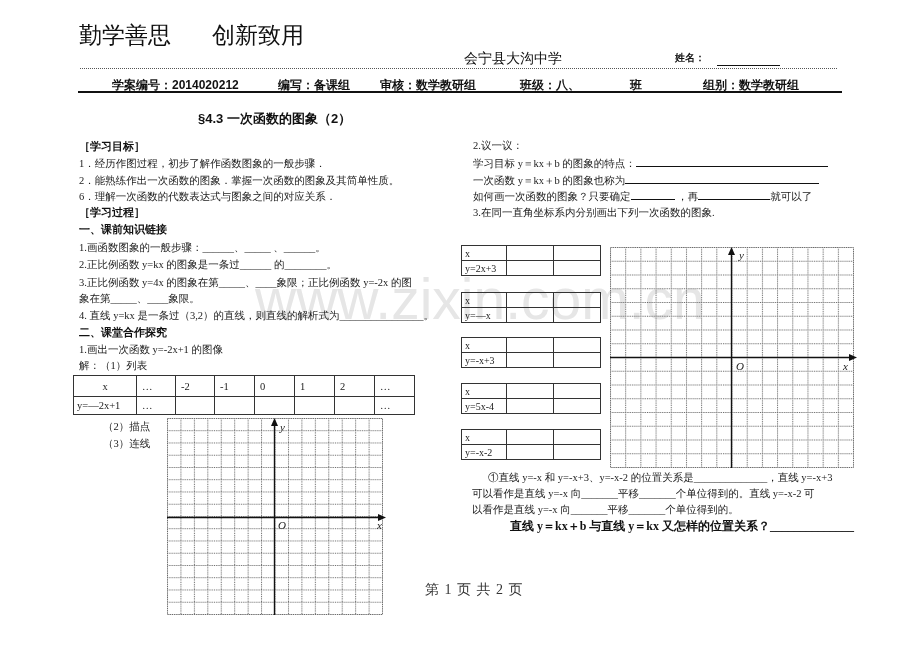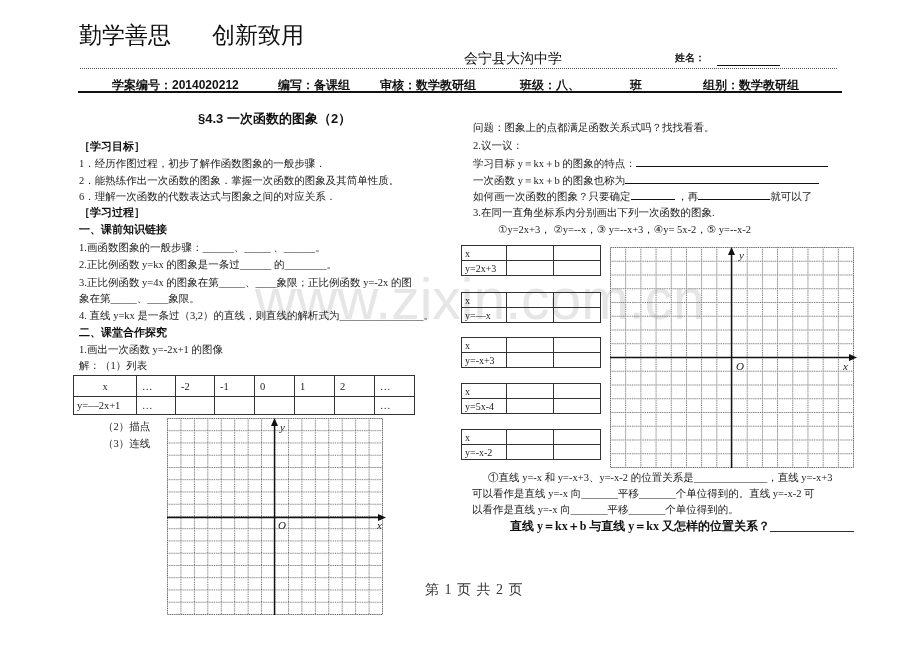--- a/index.html
+++ b/index.html
@@ -144,34 +144,32 @@
       <rect x="0.5" y="0.5" width="215" height="196" fill="url(#gridL)" stroke="#6a6a6a" stroke-width="1" stroke-dasharray="1.2 1"></rect>
       <line x1="107.5" y1="197" x2="107.5" y2="6" stroke="#111" stroke-width="1.4"></line>
       <polygon points="107.5,0 104,8 111,8" fill="#111"></polygon>
       <line x1="0" y1="99.5" x2="212" y2="99.5" stroke="#111" stroke-width="1.4"></line>
       <polygon points="219,99.5 211,96 211,103" fill="#111"></polygon>
       <text x="113" y="13">y</text>
       <text x="210" y="111">x</text>
       <text x="111" y="111">O</text>
     </svg>
 
-    <div class="abs ln" style="left:473px; top:120px;">问题：图象上的点都满足函数关系式吗？找找看看。</div>
     <div class="abs ln" style="left:473px; top:138px;">2.议一议：</div>
     <div class="abs ln" style="left:473px; top:155px;">
       <span>学习目标 y＝kx＋b 的图象的特点：</span><span class="blank" style="width:192px;"></span>
     </div>
     <div class="abs ln" style="left:473px; top:172px;">
       <span>一次函数 y＝kx＋b 的图象也称为</span><span class="blank" style="width:194px;"></span>
     </div>
     <div class="abs ln" style="left:473px; top:188px;">
       <span>如何画一次函数的图象？只要确定</span><span class="blank" style="width:44px;"></span>
       <span>，再</span><span class="blank" style="width:72px;"></span><span>就可以了</span>
     </div>
     <div class="abs ln" style="left:473px; top:205px;">3.在同一直角坐标系内分别画出下列一次函数的图象.</div>
-    <div class="abs ln" style="left:498px; top:222px;">①y=2x+3，   ②y=--x，③  y=--x+3，④y=  5x-2，⑤  y=--x-2</div>
 
     <table class="grid-table small-table" style="left:461px; top:245px; width:139px;">
       <colgroup>
           <col style="width:45px">
           <col style="width:47px">
           <col style="width:47px">
         </colgroup>
       <tbody>
           <tr>
             <td>x</td>

